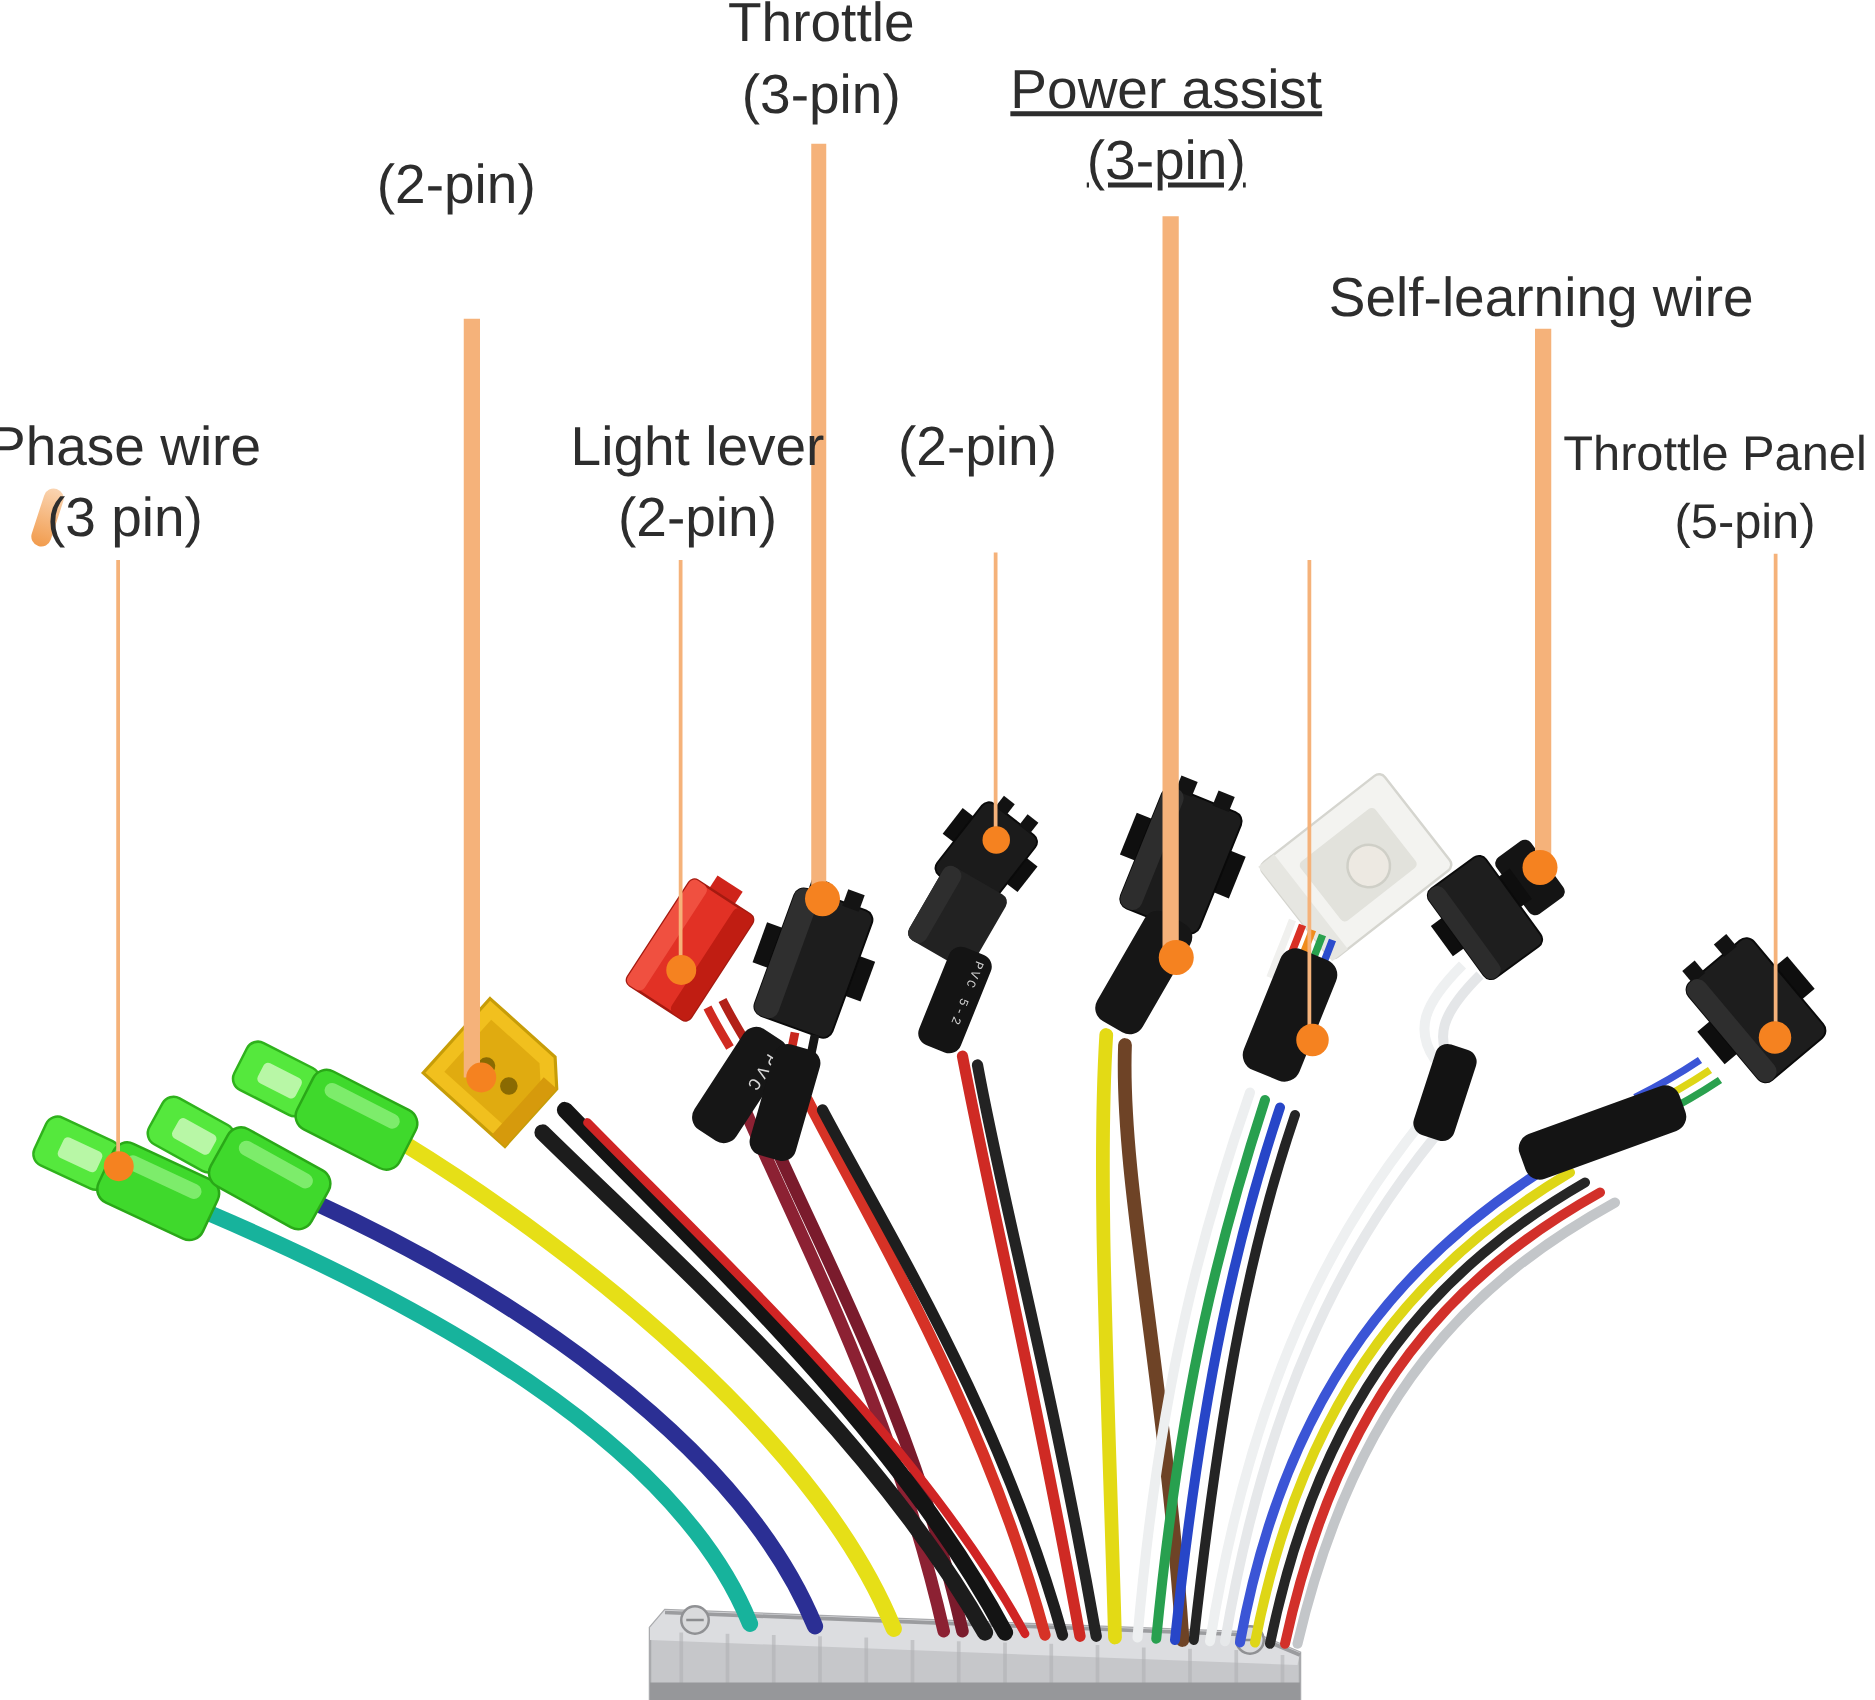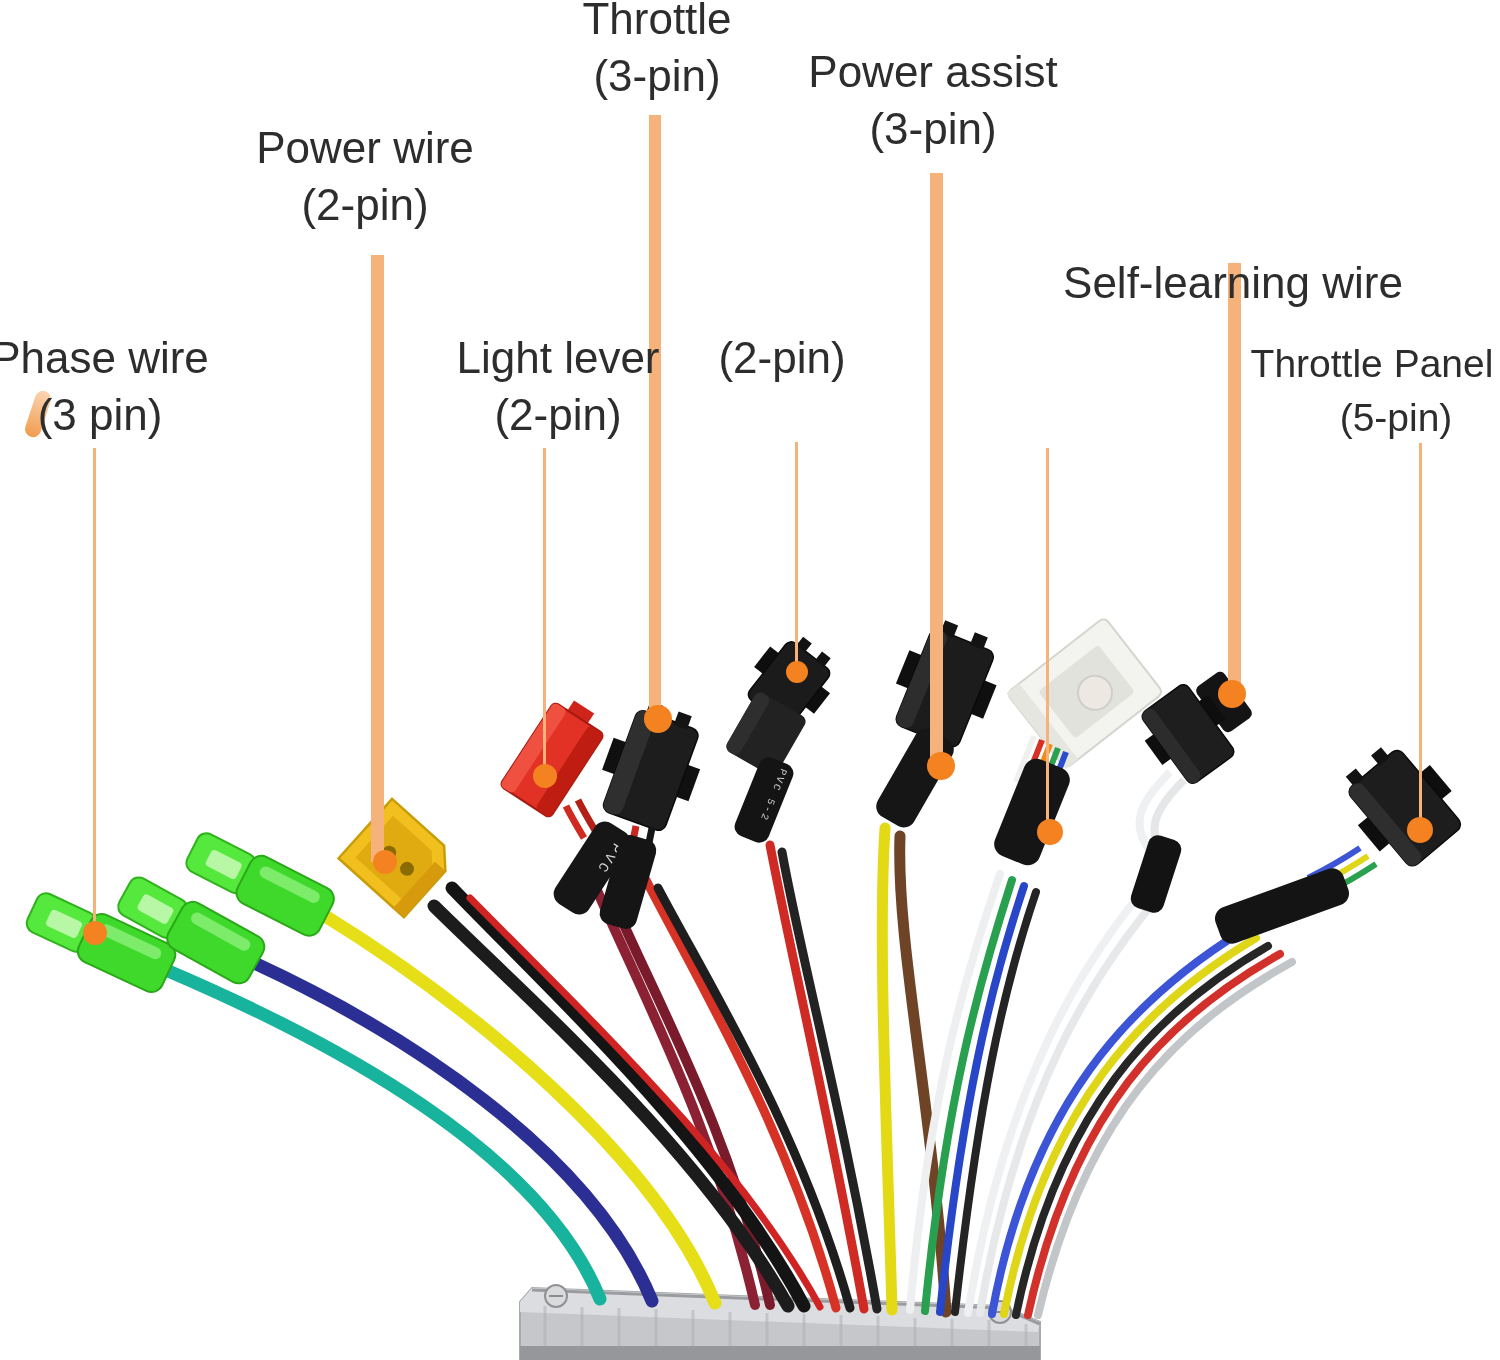--- a/index.html
+++ b/index.html
@@ -248,39 +248,38 @@
   <div class="dot" style="left:1218px;top:680px; width:28px; height:28px;"></div>
   <div class="dot" style="left:1407px;top:817px; width:26px; height:26px;"></div>
 
   <div class="artifact" style="left:30px;top:390px;"></div>
 
   <div class="label" style="left:100px;top:329px;">
     <div>Phase wire</div>
     <div>(3 pin)</div>
   </div>
   <div class="label" style="left:365px;top:119px;">
-    <div>Power wire</div>
     <div>(2-pin)</div>
   </div>
   <div class="label" style="left:657px;top:-10px;">
     <div>Throttle</div>
     <div>(3-pin)</div>
   </div>
   <div class="label" style="left:558px;top:329px;">
     <div>Light lever</div>
     <div>(2-pin)</div>
   </div>
   <div class="label" style="left:782px;top:329px;">
     <div>(2-pin)</div>
   </div>
-  <div class="label" style="left:933px;top:43px;">
+  <div class="label" style="left:933px;top:43px;text-decoration:underline;">
     <div>Power assist</div>
     <div>(3-pin)</div>
   </div>
-  <div class="label" style="left:1233px;top:210px;margin-top:44px;">
+  <div class="label" style="left:1233px;top:210px;">
     <div>Self-learning wire</div>
   </div>
   <div class="label small" style="left:1372px;top:337px;">
     <div>Throttle Panel</div>
     <div style="transform:translateX(24px);">(5-pin)</div>
   </div>
 
 </div>
 
 </body></html>

